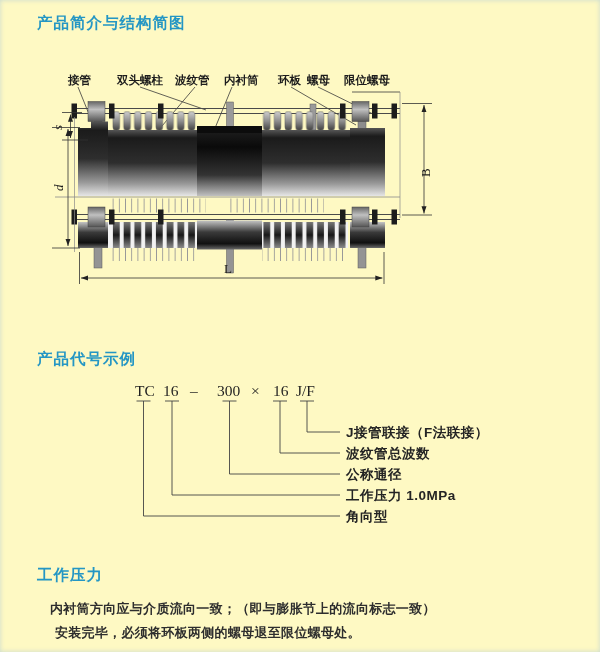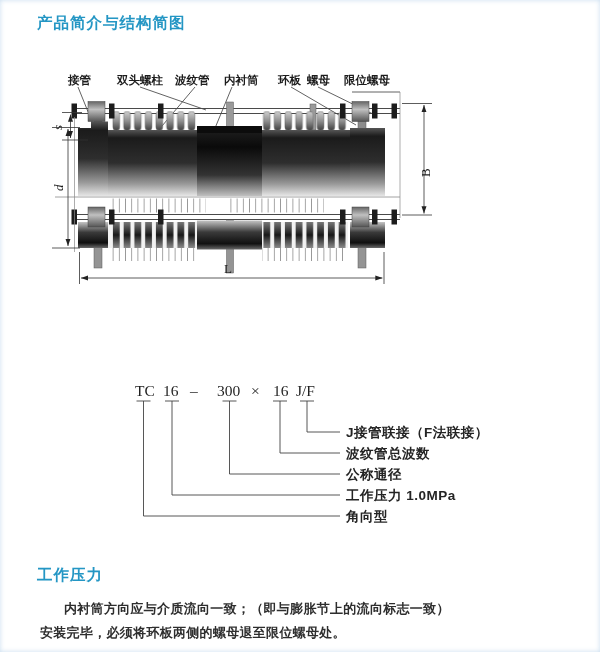--- a/index.html
+++ b/index.html
@@ -1,17 +1,17 @@
 <!DOCTYPE html>
 <html><head>
 <meta charset="utf-8">
 <style>
   html,body{margin:0;padding:0;background:#e9e9e9;}
   .page{
-    position:relative;width:600px;height:652px;background:#ffffff;
+    position:relative;width:600px;height:652px;background:#fef9c3;
     overflow:hidden;margin:0 auto;
     box-shadow:inset 0 0 5px rgba(150,190,225,.5);
     font-family:"Liberation Sans", sans-serif;
   }
   .abs{position:absolute;}
   .sec-title{
     font-size:15.5px;font-weight:bold;color:#2496c4;
     letter-spacing:1px;white-space:nowrap;
   }
   .body-line{
@@ -30,26 +30,27 @@
   .rod{stroke:#4a4a4a;stroke-width:1;}
   .cline{stroke:#444;stroke-width:.9;fill:none;}
 </style>
 </head>
 <body>
 
 <div class="page">
 
   <div class="abs sec-title" style="left:37px;top:13px;">产品简介与结构简图</div>
 
+  <div class="abs sec-title" style="left:37px;top:349px;">产品代号示例</div>
 
   <div class="abs sec-title" style="left:37px;top:565px;">工作压力</div>
 
-  <div class="abs body-line" style="left:64px;top:600px;">内衬筒方向应与介质流向一致；（即与膨胀节上的流向标志一致）</div>
-
-  <div class="abs body-line" style="left:40px;top:624px;text-align:center;">安装完毕，必须将环板两侧的螺母退至限位螺母处。</div>
+  <div class="abs body-line" style="left:50px;top:600px;">内衬筒方向应与介质流向一致；（即与膨胀节上的流向标志一致）</div>
+
+  <div class="abs body-line" style="left:55px;top:624px;text-align:center;">安装完毕，必须将环板两侧的螺母退至限位螺母处。</div>
 
   <svg width="600" height="652" viewBox="0 0 600 652">
     <defs>
       <linearGradient id="bodyGrad" x1="0" y1="0" x2="0" y2="1">
         <stop offset="0" stop-color="#555"></stop>
           <stop offset=".12" stop-color="#1b1b1b"></stop>
         <stop offset=".5" stop-color="#2e2e2e"></stop>
           <stop offset=".82" stop-color="#9a9a9a"></stop>
         <stop offset="1" stop-color="#e6e6e6"></stop>
       </linearGradient>

